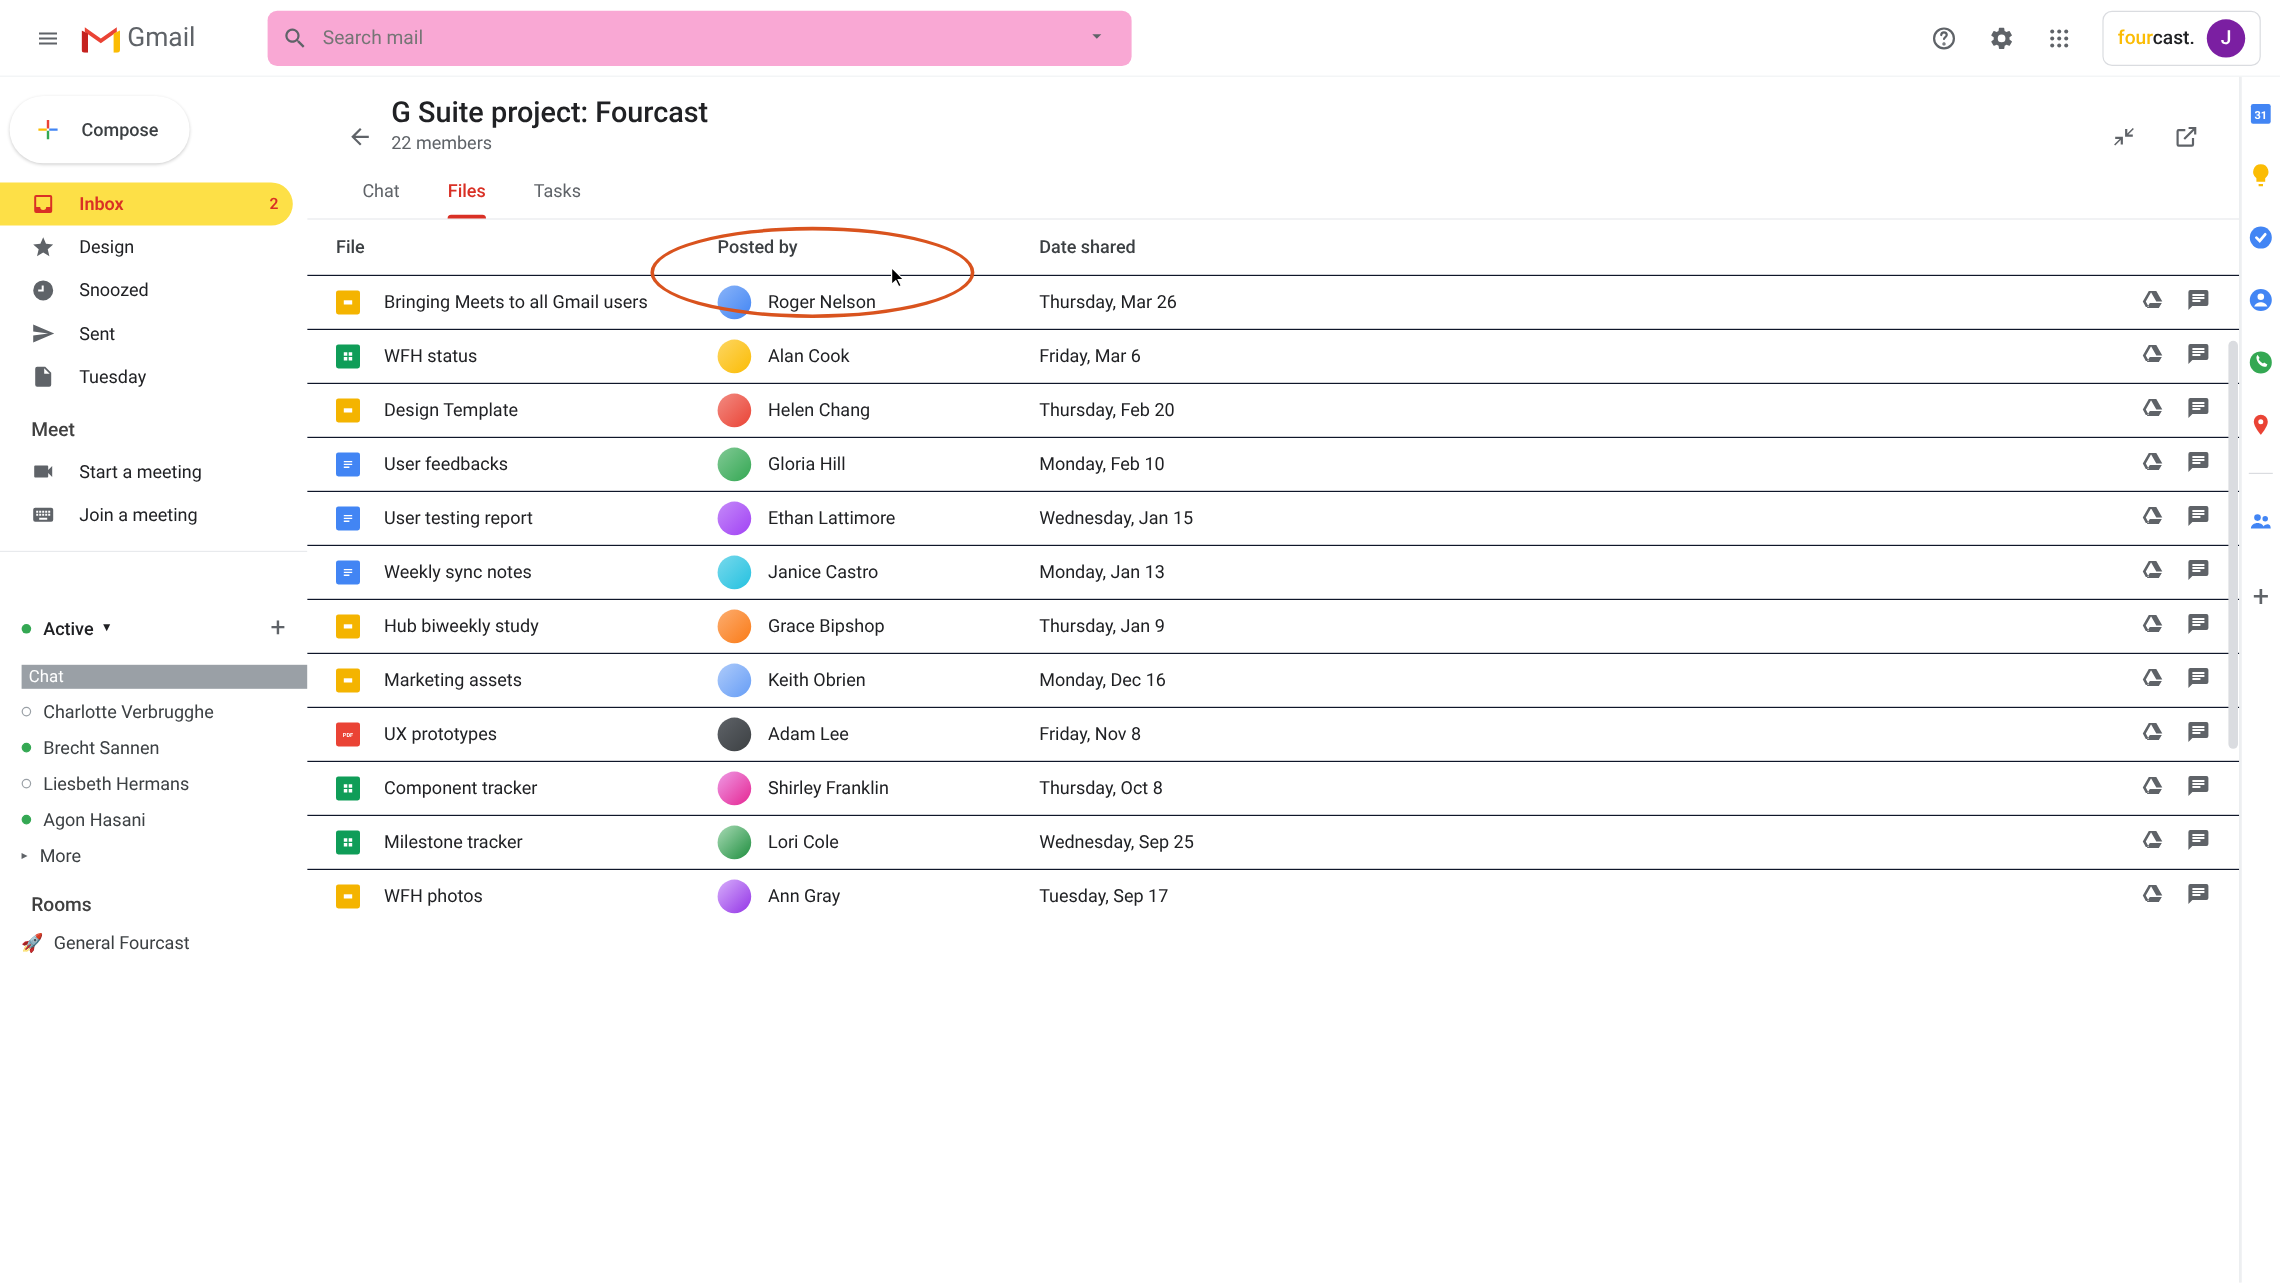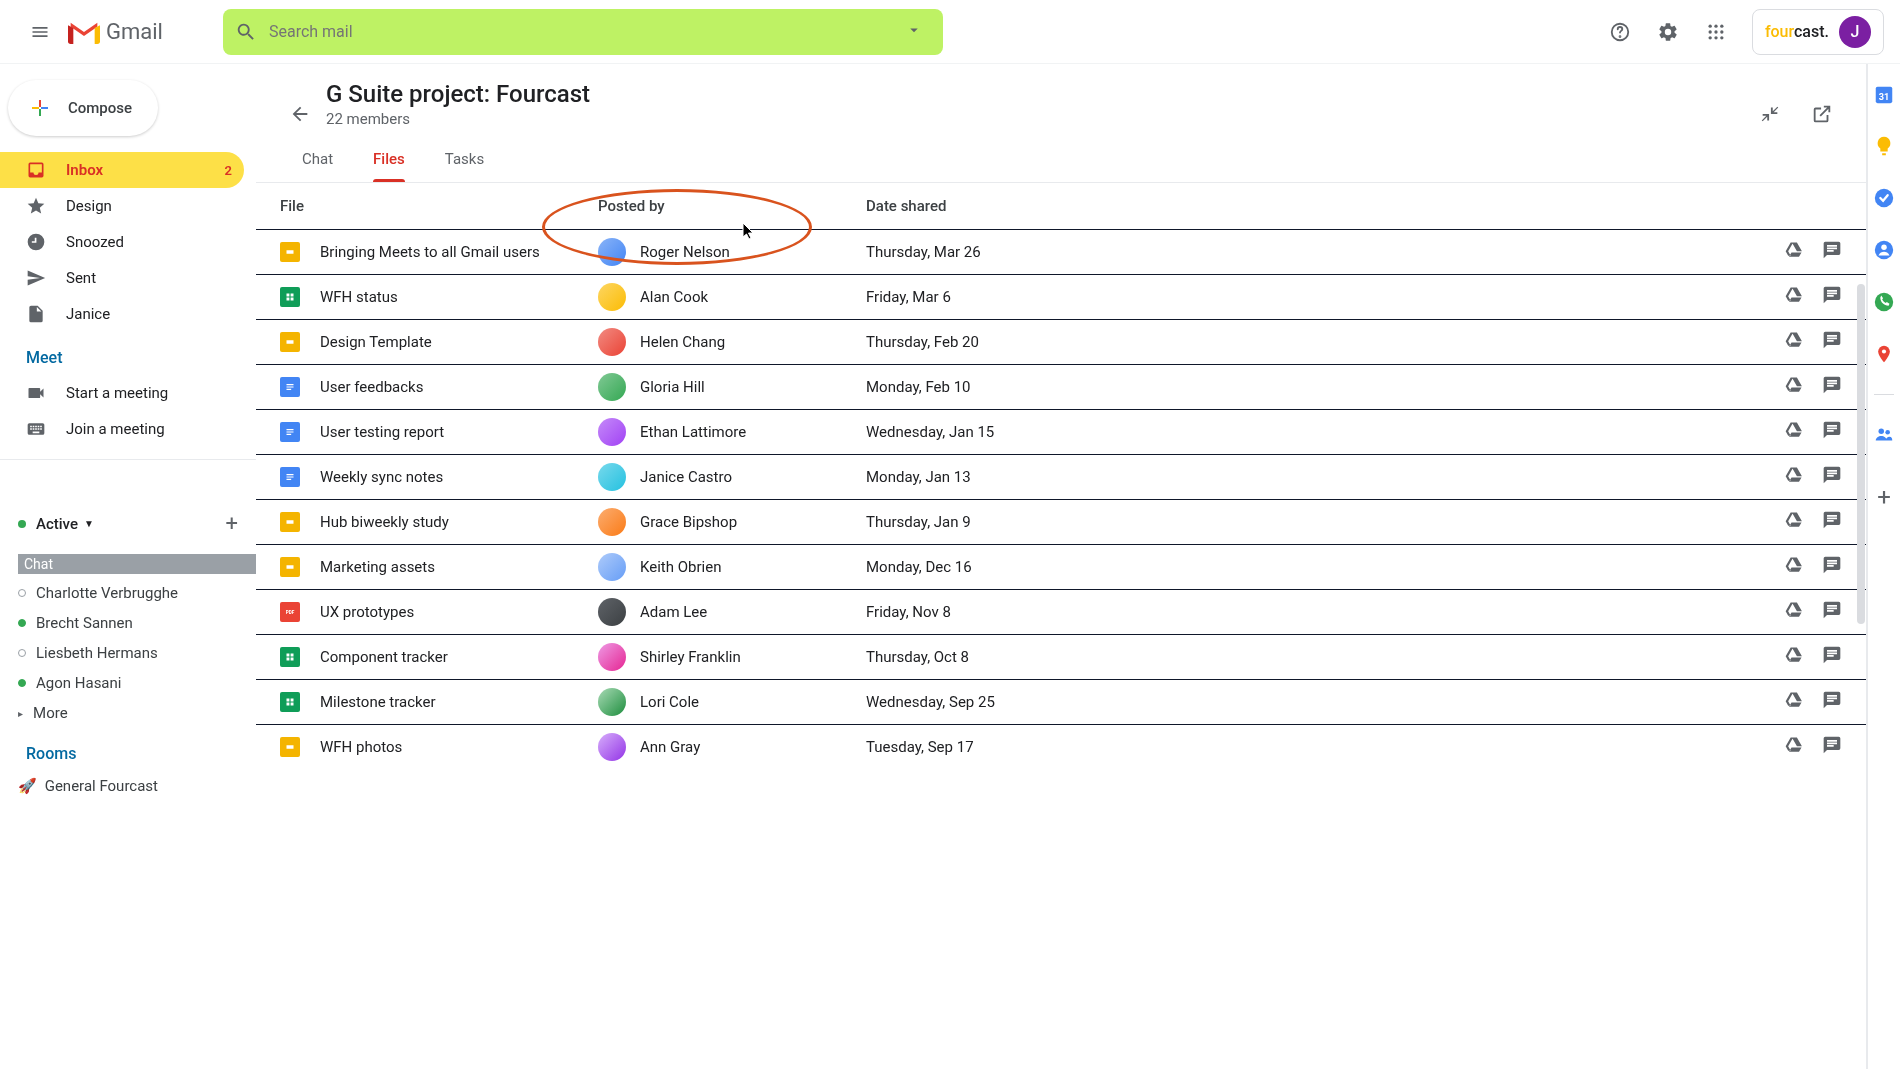--- a/index.html
+++ b/index.html
@@ -4,21 +4,21 @@
 <style>
 * { box-sizing: border-box; margin: 0; padding: 0; font-family: 'Google Sans', Roboto, Arial, sans-serif; }
 body { background: #fff; color: #202124; overflow: hidden; }
 
 
 .header { height: 64px; display: flex; align-items: center; padding: 0 16px; border-bottom: 1px solid #f1f3f4; }
 .menu-btn { width: 48px; height: 48px; display: flex; align-items: center; justify-content: center; cursor: pointer; border-radius: 50%; }
 .logo { display: flex; align-items: center; margin-left: 4px; margin-right: 60px; }
 .logo-img { width: 32px; height: 24px; }
 .logo-text { font-size: 22px; color: #5f6368; margin-left: 6px; font-weight: 400; }
-.search-bar { flex: 0 0 720px; height: 46px; background: #bef264; border-radius: 8px; display: flex; align-items: center; padding: 0 12px; }
+.search-bar { flex: 0 0 720px; height: 46px; background: #f9a8d4; border-radius: 8px; display: flex; align-items: center; padding: 0 12px; }
 .search-icon { color: #5f6368; margin-right: 12px; }
 .search-input { flex: 1; border: none; background: transparent; font-size: 16px; color: #5f6368; outline: none; }
 .search-dropdown { color: #5f6368; padding: 8px; cursor: pointer; }
 .header-right { margin-left: auto; display: flex; align-items: center; gap: 8px; }
 .hdr-icon { width: 40px; height: 40px; display: flex; align-items: center; justify-content: center; color: #5f6368; cursor: pointer; border-radius: 50%; }
 .fourcast-badge { border: 1px solid #dadce0; border-radius: 8px; padding: 6px 12px; display: flex; align-items: center; gap: 10px; margin-left: 8px; }
 .fourcast-text { font-size: 16px; font-weight: 500; }
 .fourcast-text .f1 { color: #fbbc04; }
 .fourcast-text .f2 { color: #202124; }
 .avatar-j { width: 32px; height: 32px; border-radius: 50%; background: #7b1fa2; color: #fff; display: flex; align-items: center; justify-content: center; font-size: 16px; font-weight: 500; }
@@ -29,21 +29,21 @@
 
 .sidebar { width: 256px; padding-top: 8px; display: flex; flex-direction: column; }
 .compose-btn { margin: 8px 0 16px 8px; width: 150px; height: 56px; border-radius: 28px; box-shadow: 0 1px 3px rgba(0,0,0,0.2); display: flex; align-items: center; padding: 0 20px; cursor: pointer; background: #fff; }
 .compose-plus { width: 24px; height: 24px; margin-right: 16px; }
 .compose-label { font-size: 15px; color: #3c4043; font-weight: 500; }
 .nav-item { height: 36px; display: flex; align-items: center; padding: 0 12px 0 26px; border-radius: 0 18px 18px 0; margin-right: 12px; cursor: pointer; font-size: 15px; color: #202124; }
 .nav-item.active { background: #fde047; color: #d93025; font-weight: 600; }
 .nav-item .nav-icon { width: 20px; margin-right: 20px; display: flex; align-items: center; color: #5f6368; }
 .nav-item.active .nav-icon { color: #d93025; }
 .nav-item .badge { margin-left: auto; color: #d93025; font-weight: 600; font-size: 13px; }
-.section-hdr { padding: 16px 26px 8px; font-size: 16px; font-weight: 500; color: #0369a1; }
+.section-hdr { padding: 16px 26px 8px; font-size: 16px; font-weight: 500; color: #404040; }
 .active-row { display: flex; align-items: center; padding: 8px 18px 8px 18px; margin-top: 43px; }
 .status-dot { width: 8px; height: 8px; border-radius: 50%; background: #34a853; margin-right: 10px; }
 .active-label { font-size: 15px; font-weight: 500; }
 .chevron-down { margin-left: 6px; font-size: 10px; }
 .plus-btn { margin-left: auto; color: #5f6368; cursor: pointer; font-size: 22px; }
 .chat-hdr { margin: 10px 0 4px 18px; background: #9aa0a6; color: #fff; padding: 2px 6px; font-size: 14px; display: inline-block; }
 .chat-item { padding: 6px 18px; font-size: 15px; color: #3c4043; display: flex; align-items: center; cursor: pointer; }
 .presence { width: 8px; height: 8px; border-radius: 50%; margin-right: 10px; border: 1.5px solid #9aa0a6; }
 .presence.online { background: #34a853; border-color: #34a853; }
 .more-item { padding: 6px 18px; font-size: 15px; color: #3c4043; display: flex; align-items: center; cursor: pointer; }
@@ -210,21 +210,21 @@
             </svg>
           </span>
           <span>Sent</span>
         </div>
         <div class="nav-item">
           <span class="nav-icon">
             <svg width="20" height="20" viewBox="0 0 24 24" fill="currentColor">
               <path d="M14 2H6a2 2 0 00-2 2v16a2 2 0 002 2h12a2 2 0 002-2V8l-6-6zm-1 7V3.5L18.5 9H13z"></path>
             </svg>
           </span>
-          <span>Janice</span>
+          <span>Tuesday</span>
         </div>
       </div>
 
     <div class="section-hdr">Meet</div>
     <div class="nav-item">
       <span class="nav-icon">
           <svg width="20" height="20" viewBox="0 0 24 24" fill="#5f6368">
             <path d="M17 10.5V7a1 1 0 00-1-1H4a1 1 0 00-1 1v10a1 1 0 001 1h12a1 1 0 001-1v-3.5l4 4v-11l-4 4z"></path>
           </svg>
         </span>

